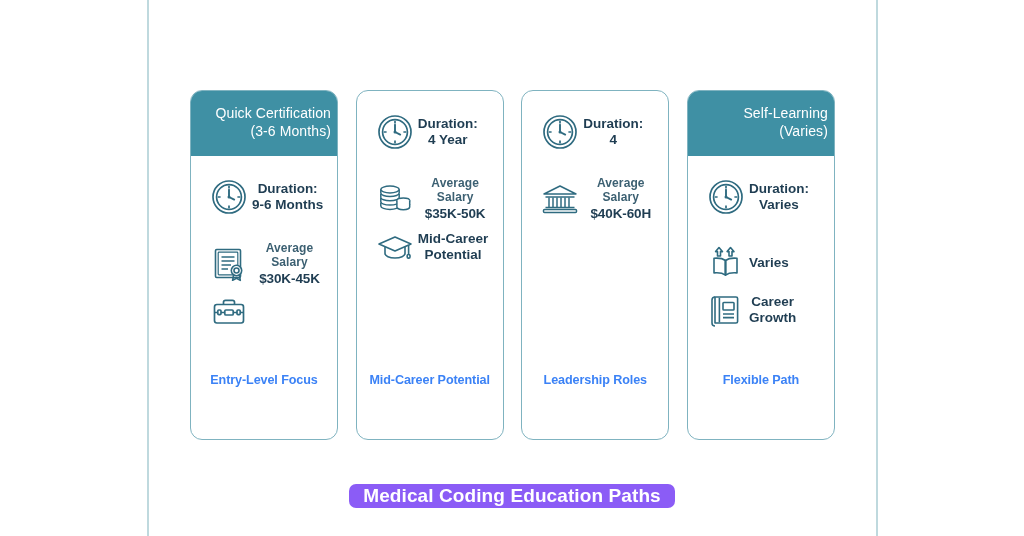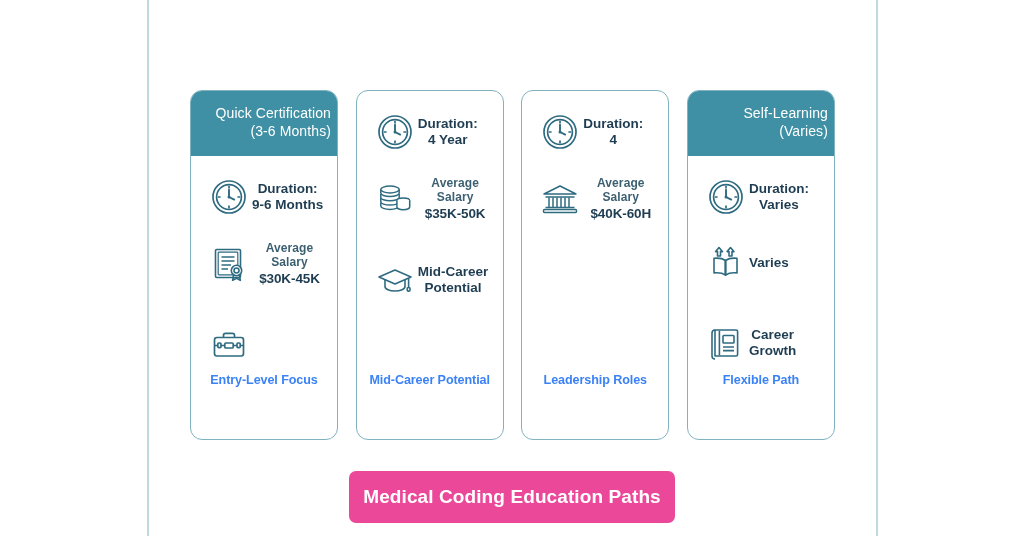--- a/index.html
+++ b/index.html
@@ -66,21 +66,21 @@
   }
   .row {
     display: flex;
     align-items: center;
     gap: 1px;
     padding-left: 6px;
     text-align: center;
   }
   .row.r1 { margin-top: 19px; }
   .row.r2 { margin-top: 22px; }
-  .row.r3 { margin-top: 36px; }
+  .row.r3 { margin-top: 3px; }
   .icon {
     flex: 0 0 auto;
     width: 44px;
     height: 44px;
     display: flex;
     align-items: center;
     justify-content: center;
   }
   .icon svg { display: block; }
   .rtext {
@@ -116,24 +116,24 @@
     bottom: 52px;
     text-align: center;
     font-size: 12.6px;
     font-weight: 700;
     color: #3b82f6;
     letter-spacing: -.1px;
   }
   .banner {
     position: absolute;
     left: 349px;
-    top: 471px;
+    top: 484px;
     width: 326px;
-    height: 52px;
-    background: #ec4899;
+    height: 24px;
+    background: #8b5cf6;
     border-radius: 7px;
     display: flex;
     align-items: center;
     justify-content: center;
   }
   .banner-text {
     color: #ffffff;
     font-size: 19px;
     font-weight: 700;
     letter-spacing: .1px;

